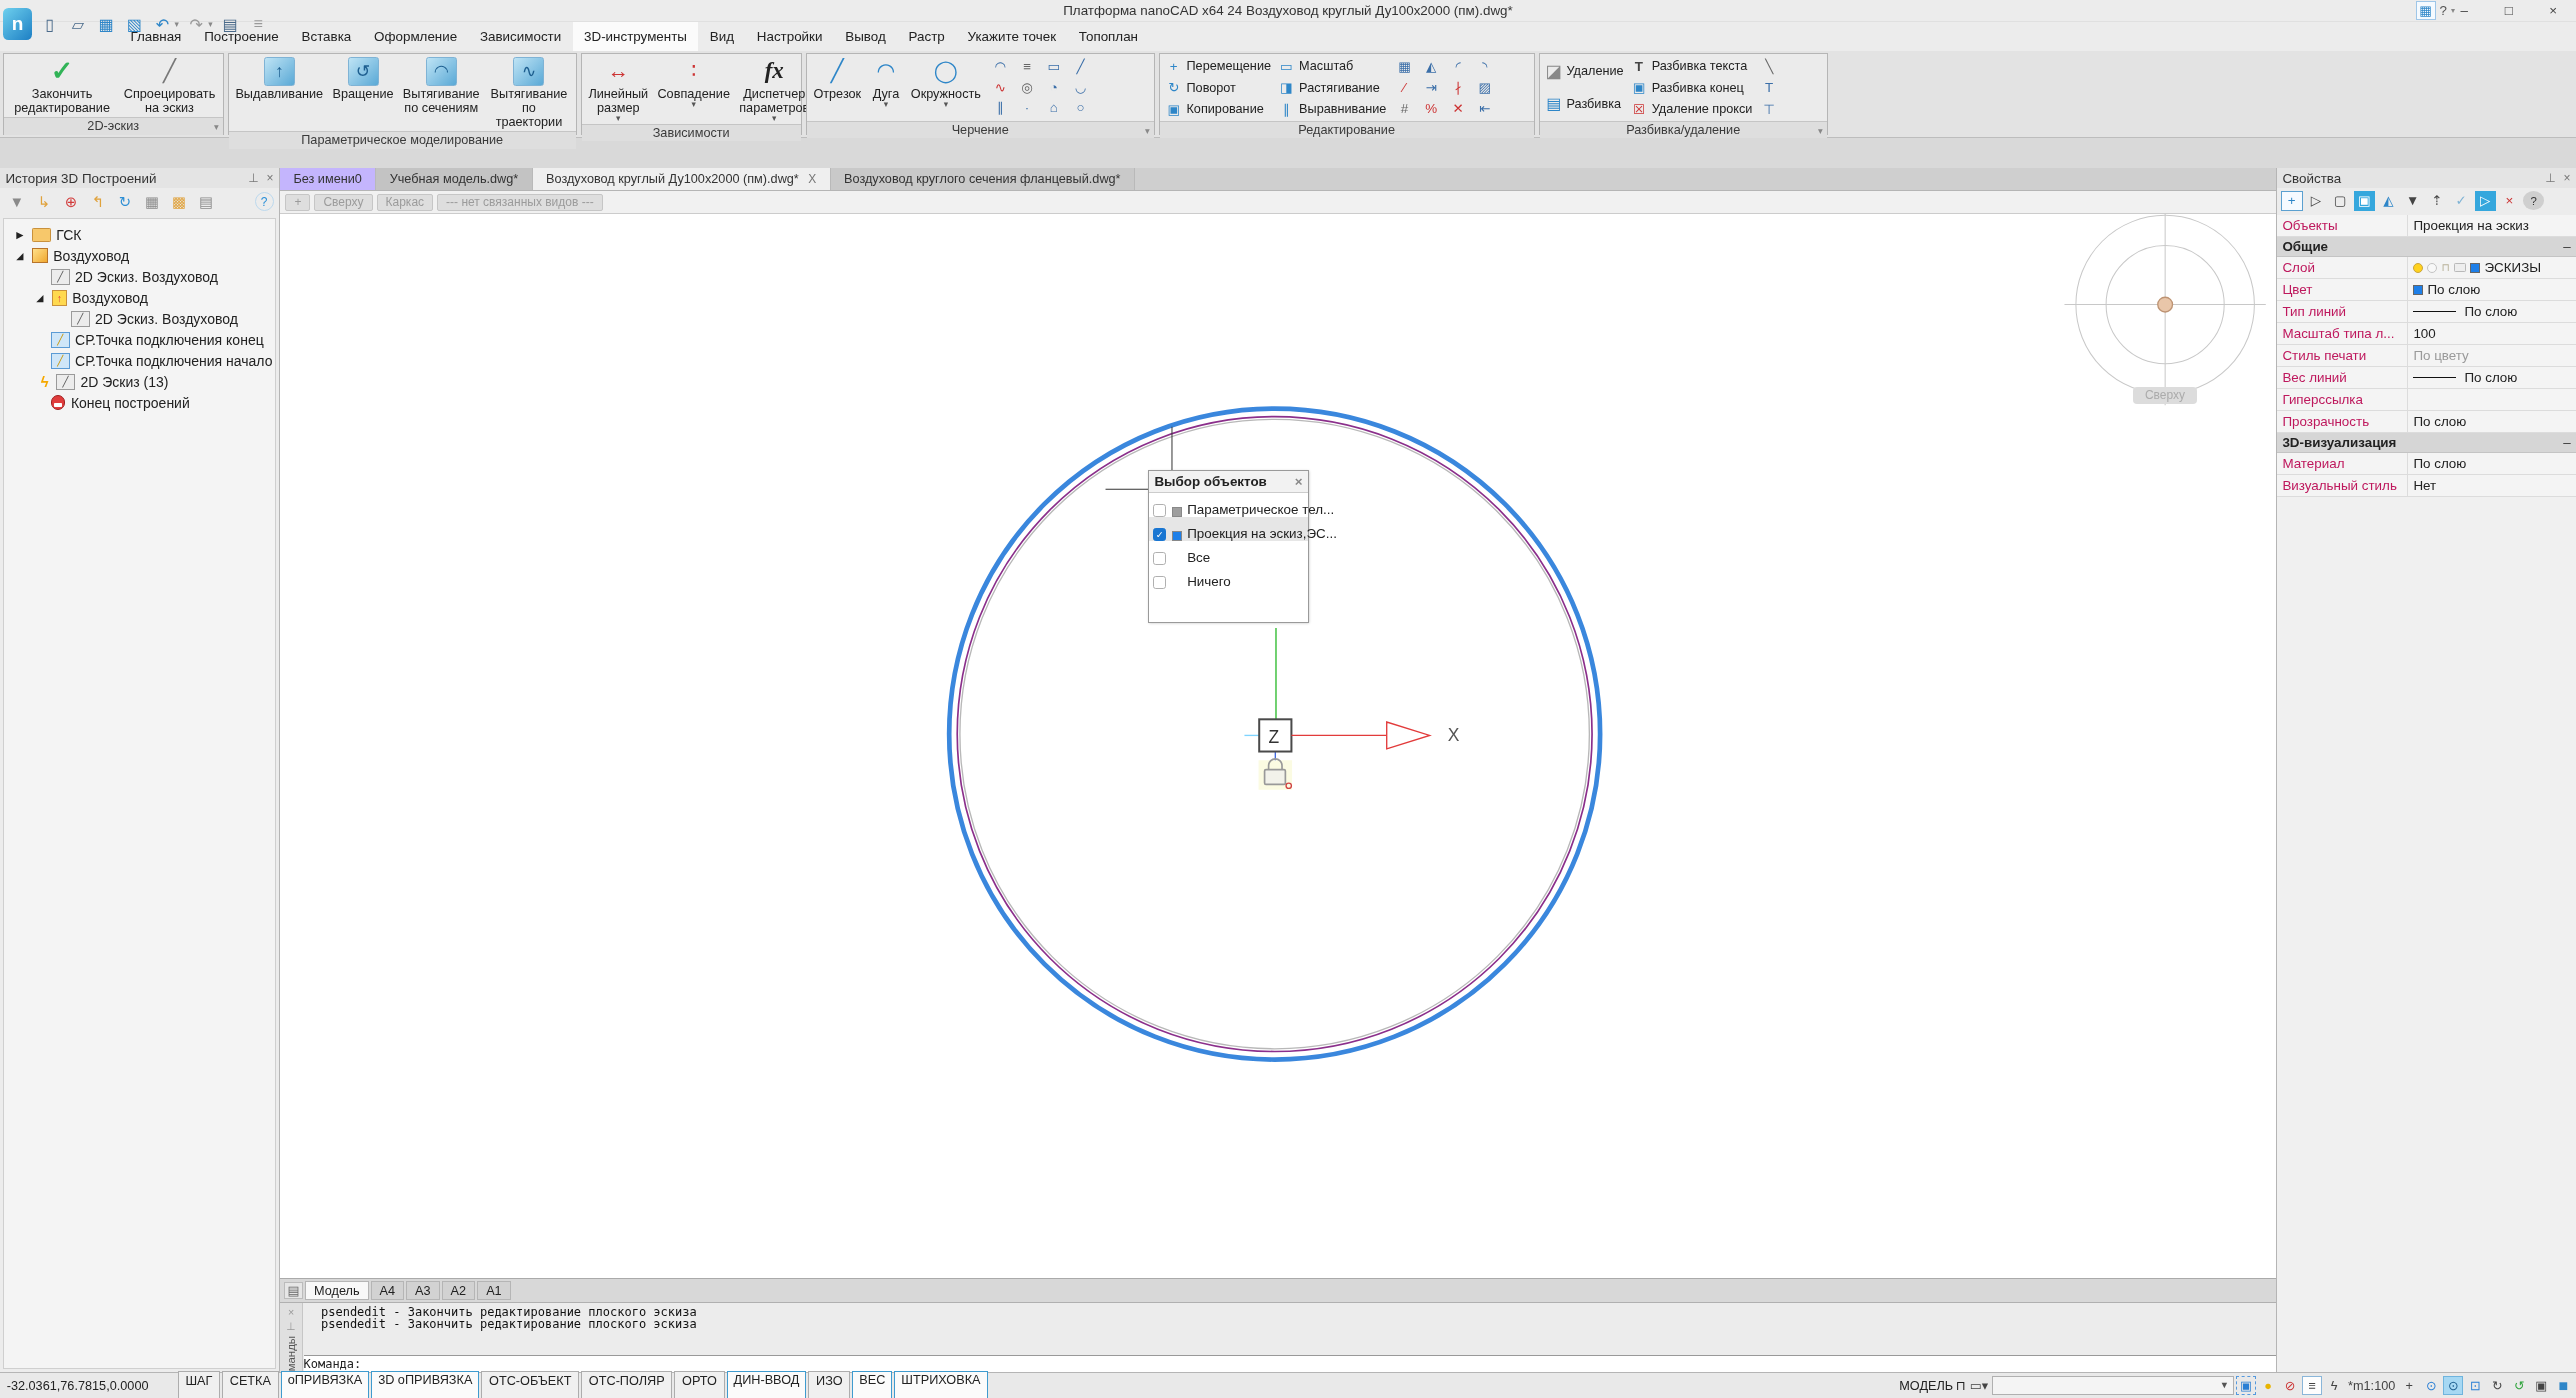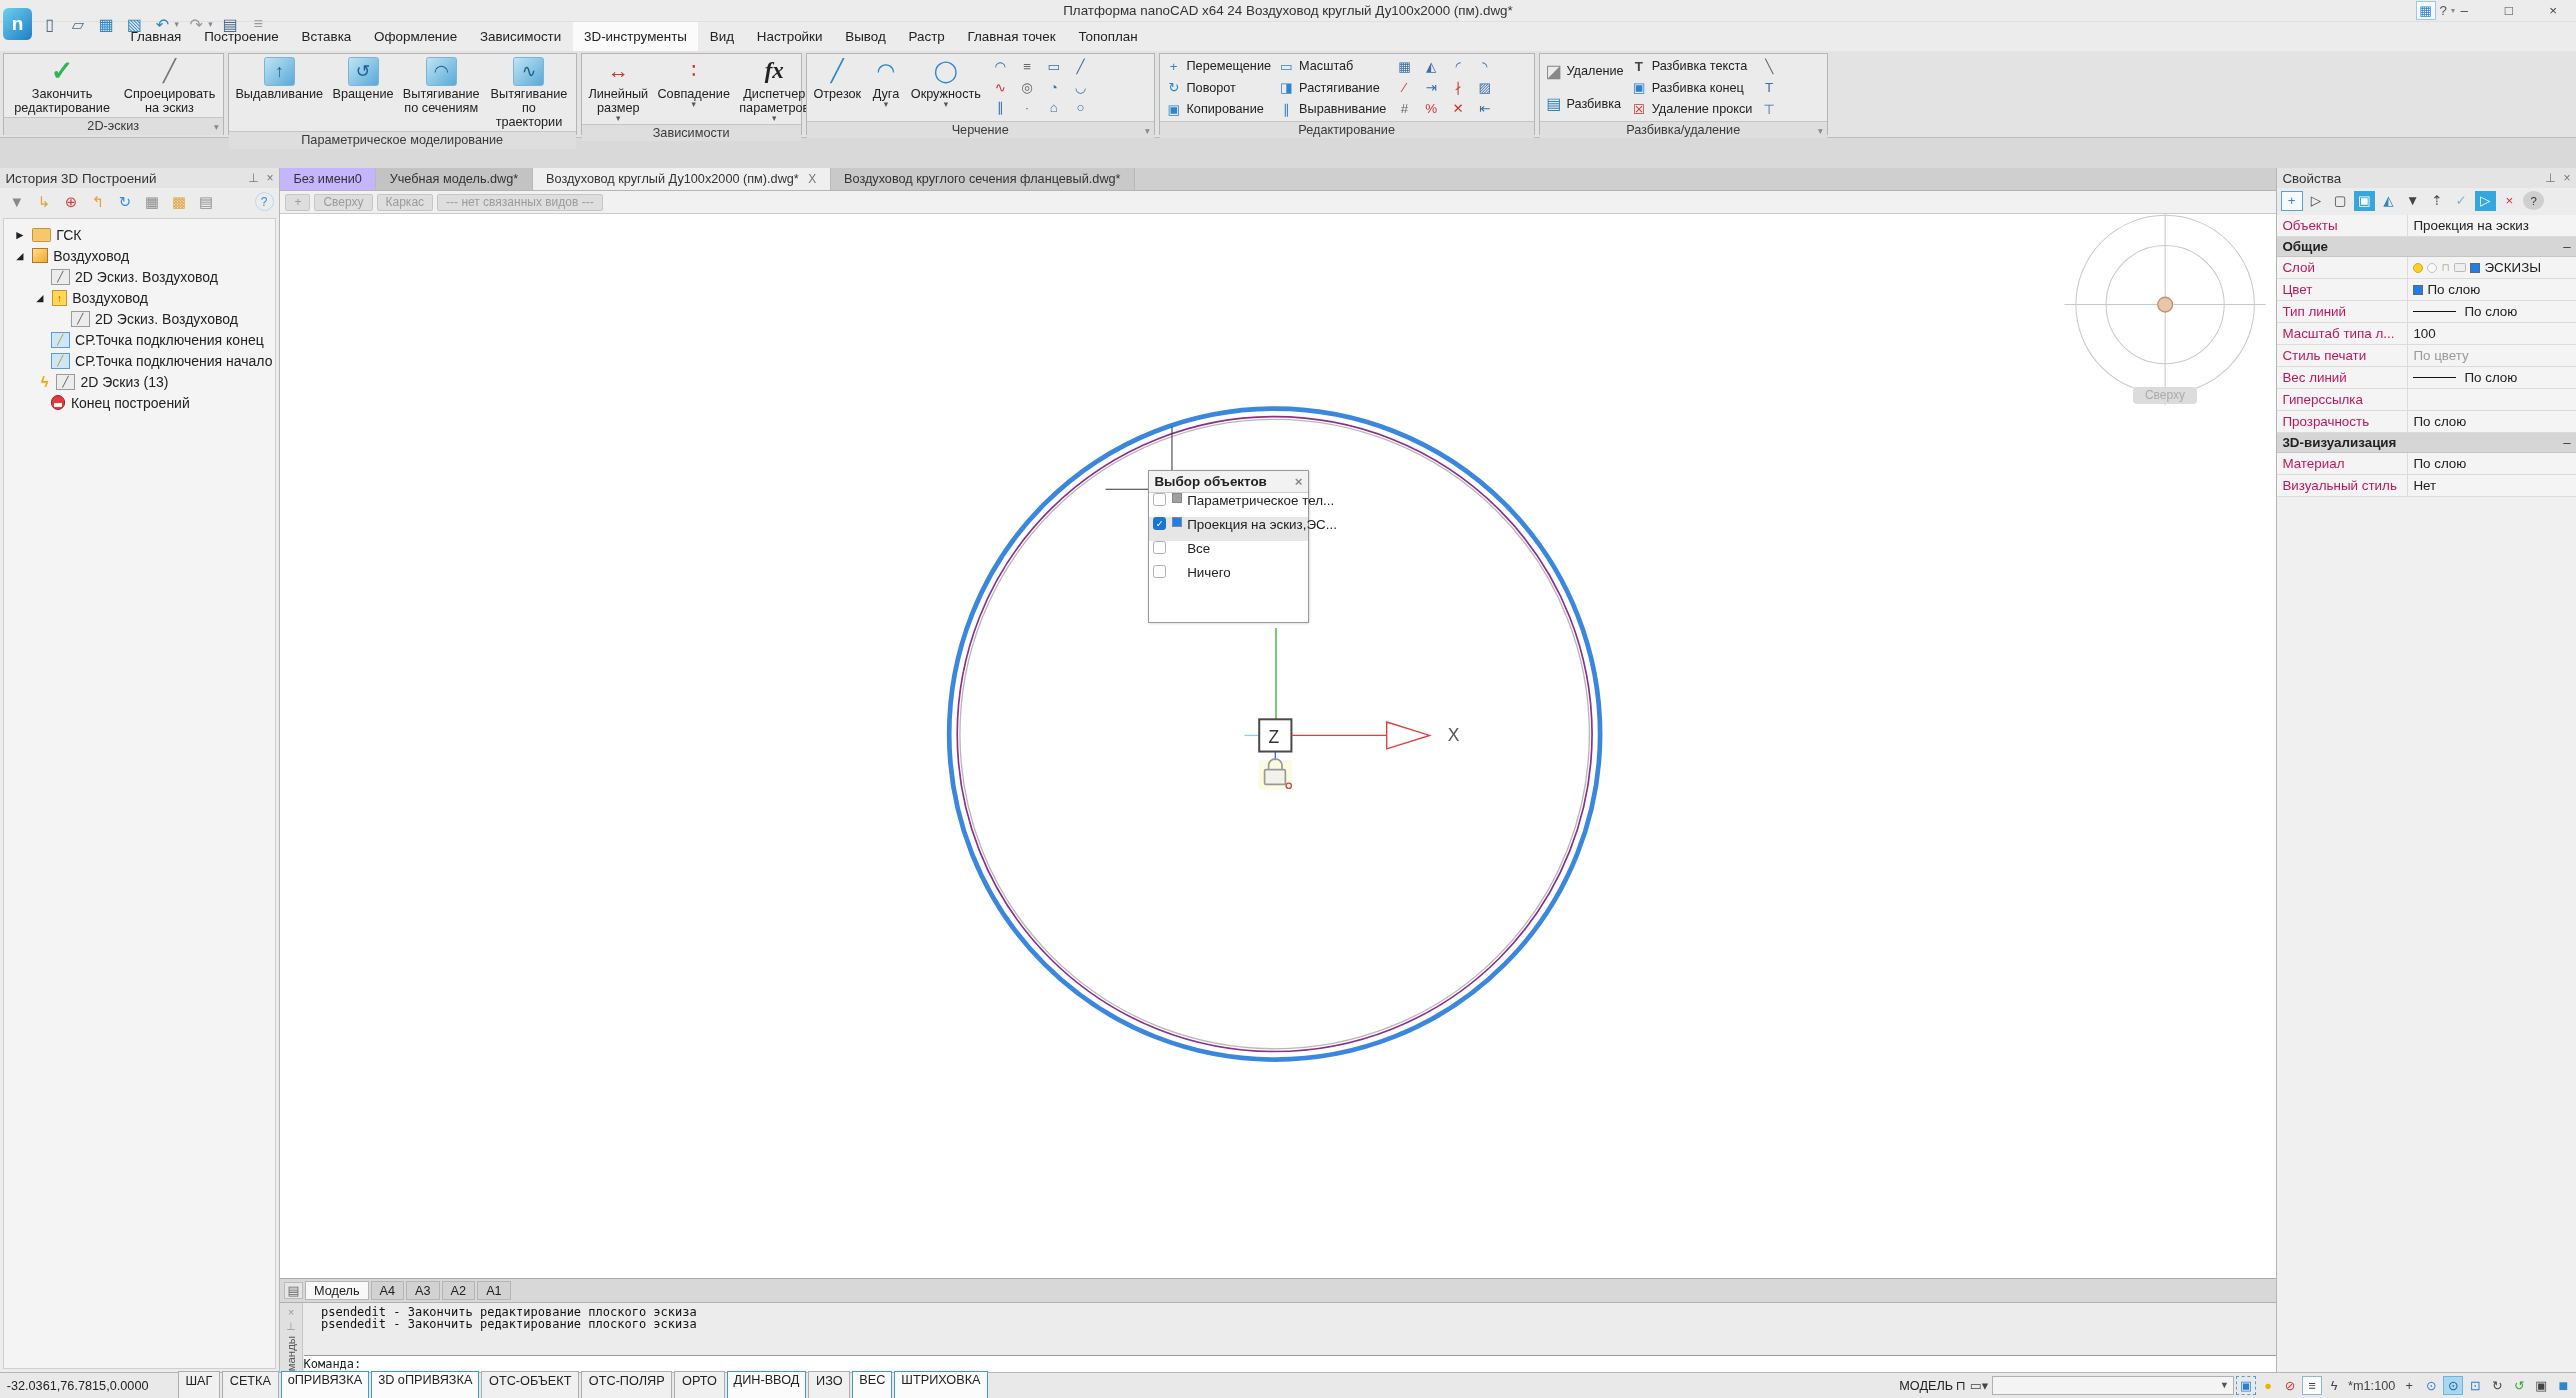--- a/index.html
+++ b/index.html
@@ -76,21 +76,21 @@
   .tab .x{color:#777;font-size:12px}
   .viewbar{height:23px;background:#f1f1f1;display:flex;align-items:center;gap:4px;padding:0 5.4px;border-bottom:0.7px solid #ccc}
   .vbtn{background:#dedede;border:0.7px solid #c6c6c6;color:#9b9b9b;font-size:12px;height:17px;line-height:15.4px;padding:0 8px;border-radius:2px}
   .canvas{flex:1;background:#fff;position:relative;overflow:hidden}
   .wheel-label{position:absolute;left:1853px;top:173px;width:64px;height:17.4px;background:#dcdcdc;color:#ababab;border-radius:4px;text-align:center;line-height:17.4px;font-size:12px}
   
   .dlg{position:absolute;left:868px;top:256px;width:161px;height:153px;background:#fff;border:0.7px solid #9a9a9a;box-shadow:1.3px 1.3px 2.7px rgba(0,0,0,.25)}
   .dlg-title{height:22px;background:#f2f2f2;border-bottom:0.7px solid #ccc;display:flex;align-items:center;padding:0 5.4px;font-weight:bold;font-size:13.4px}
   .dlg-title .dt{flex:1}
   .dlg-title .dx{color:#888;font-size:13.4px}
-  .drow{height:24px;display:flex;align-items:flex-start;gap:5.4px;padding:0 4px}
+  .drow{height:24px;display:flex;align-items:flex-end;gap:5.4px;padding:0 4px}
   .drow.sel{background:#e6e6e6}
   .cb{width:13.4px;height:13.4px;border:1.3px solid #b0b0b0;border-radius:2.7px;background:#fff;flex:0 0 auto}
   .cb.ck{background:#1976d2;border-color:#1976d2;color:#fff;font-size:9.4px;display:flex;align-items:center;justify-content:center}
   .sw{width:10px;height:10px;border:0.7px solid #888;flex:0 0 auto}
   .dsp{width:10px;flex:0 0 auto}
   .dlabel{font-size:13.4px;color:#222;white-space:nowrap}
   
   .layoutrow{height:24px;background:#d8d8d8;border-top:0.7px solid #aaa;display:flex;align-items:center;padding-left:4px;gap:2px;font-size:12.7px}
   .licon{width:19px;height:17.4px;display:flex;align-items:center;justify-content:center;color:#666;border:0.7px solid #bbb;background:#e6e6e6}
   .ltab{padding:0 8px;height:19px;line-height:18px;border:0.7px solid #b5b5b5;background:#d2d2d2}
@@ -175,21 +175,21 @@
   <span class="mi">Главная</span>
   <span class="mi">Построение</span>
   <span class="mi">Вставка</span>
   <span class="mi">Оформление</span>
   <span class="mi">Зависимости</span>
   <span class="mi active">3D-инструменты</span>
   <span class="mi">Вид</span>
   <span class="mi">Настройки</span>
   <span class="mi">Вывод</span>
   <span class="mi">Растр</span>
-  <span class="mi">Главная точек</span>
+  <span class="mi">Укажите точек</span>
   <span class="mi">Топоплан</span>
 </div>
 
 <div class="ribbon">
   <div class="rg" style="width:221px">
     <div class="rb">
       <div class="btnv">
         <span class="ic green">✓</span>
         <span class="lbl">Закончить редактирование</span>
       </div>

